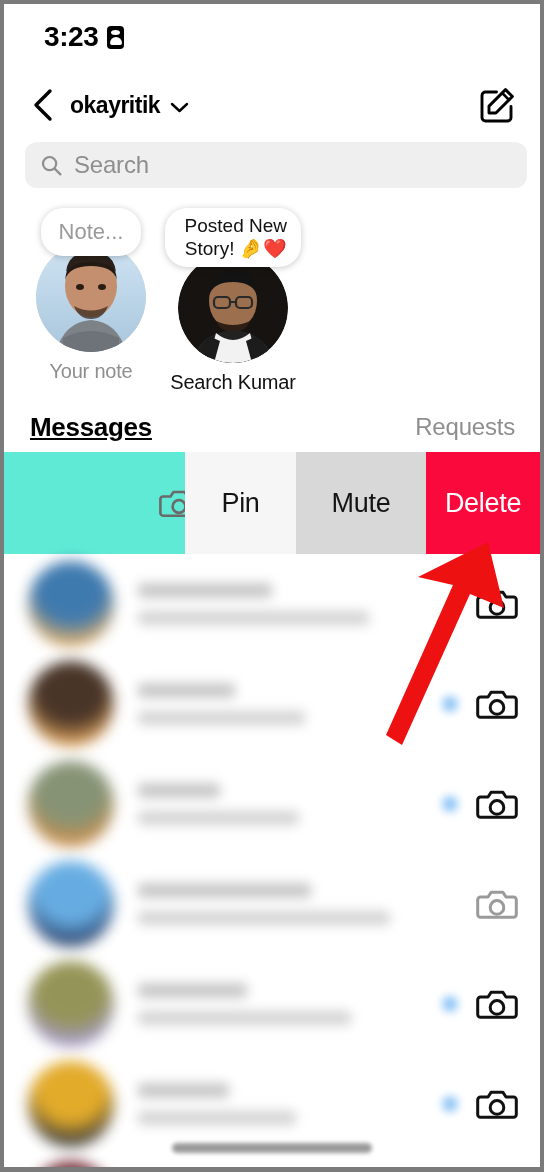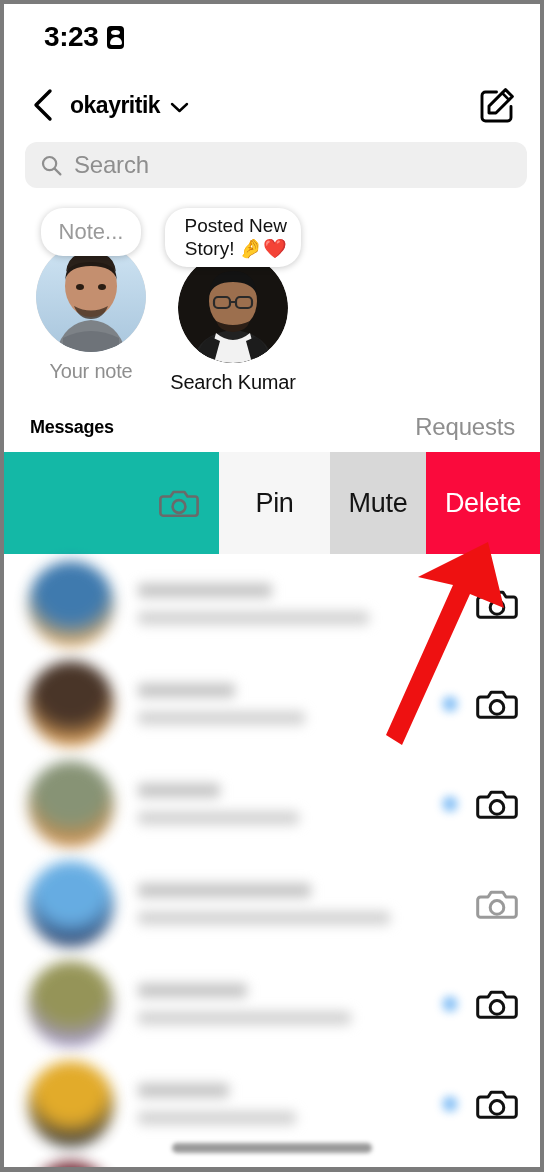--- a/index.html
+++ b/index.html
@@ -111,39 +111,39 @@
   }
   .note-name.muted { color:#8e8e8e; }
   .note-name.dark { color:#111; }
 
   
   .msg-head {
     position:absolute; top:400px; left:0; right:0; height:46px;
     display:flex; align-items:center; justify-content:space-between;
     padding:0 25px 0 26px;
   }
-  .msg-title { font-size:18px; font-weight:700; color:#000; letter-spacing:-0.3px;}
+  .msg-title { font-size:26px; font-weight:700; color:#000; letter-spacing:-0.3px;text-decoration:underline;}
   .msg-requests { font-size:24px; color:#8e8e8e; letter-spacing:-0.2px;}
 
   
   .swipe-row {
     position:absolute; top:448px; left:0; right:0; height:102px;
-    background:#14b8a6; overflow:hidden;
+    background:#5eead4; overflow:hidden;
   }
   .swipe-cam {
     position:absolute; left:155px; top:31px;
     width:40px; height:40px;
   }
   .actions { position:absolute; top:0; right:0; height:102px; display:flex; }
   .action {
     display:flex; align-items:center; justify-content:center;
     font-size:27px; letter-spacing:-0.3px;
   }
   .action.pin   { width:111px; background:#f6f6f6; color:#141414; }
-  .action.mute  { width:96px; background:#d8d8d8; color:#141414; }
+  .action.mute  { width:130px; background:#d8d8d8; color:#141414; }
   .action.del   { width:114px; color:#ffffff; }
 
   
   .chatlist { position:absolute; top:550px; left:0; right:0; bottom:0; }
   .chat-row {
     position:relative; height:100px; display:flex; align-items:center;
     padding:0 0 0 24px;
   }
   .row-avatar {
     width:86px; height:86px; border-radius:50%;

